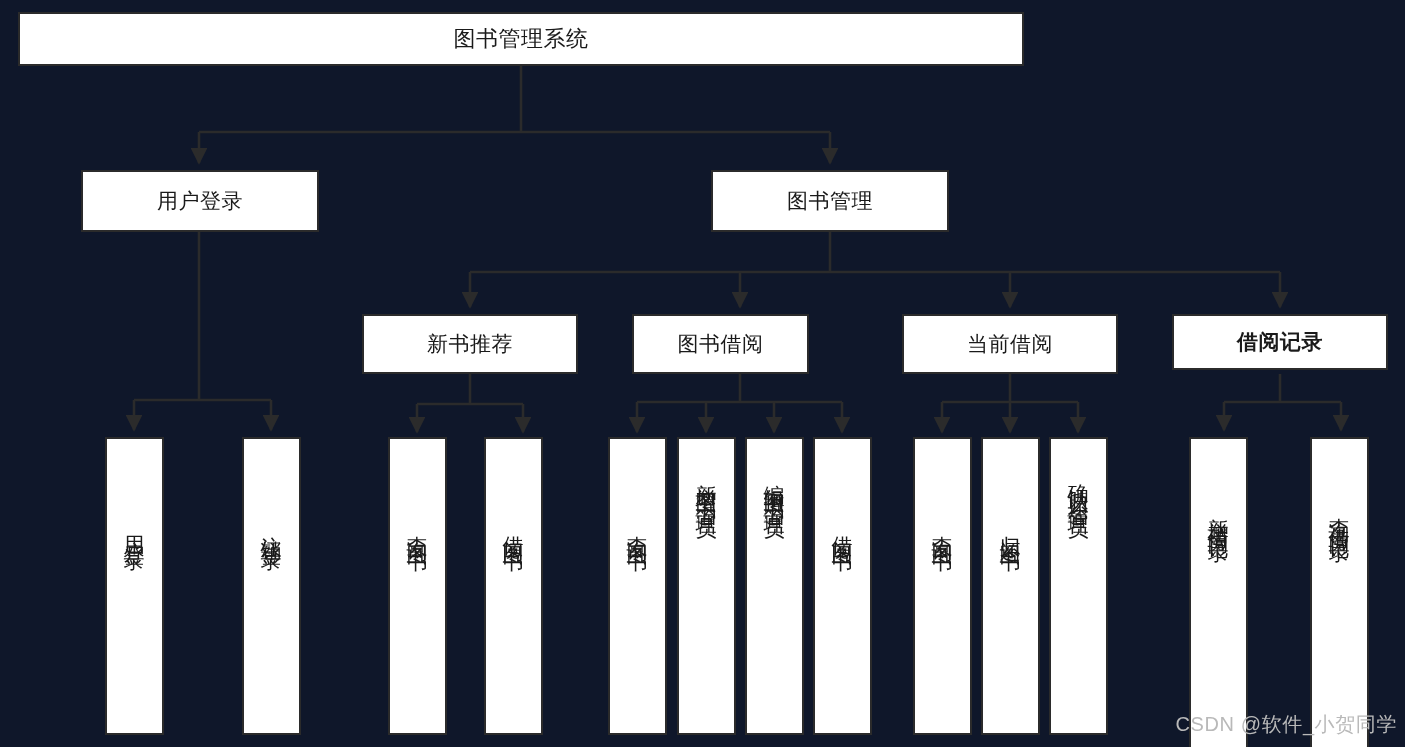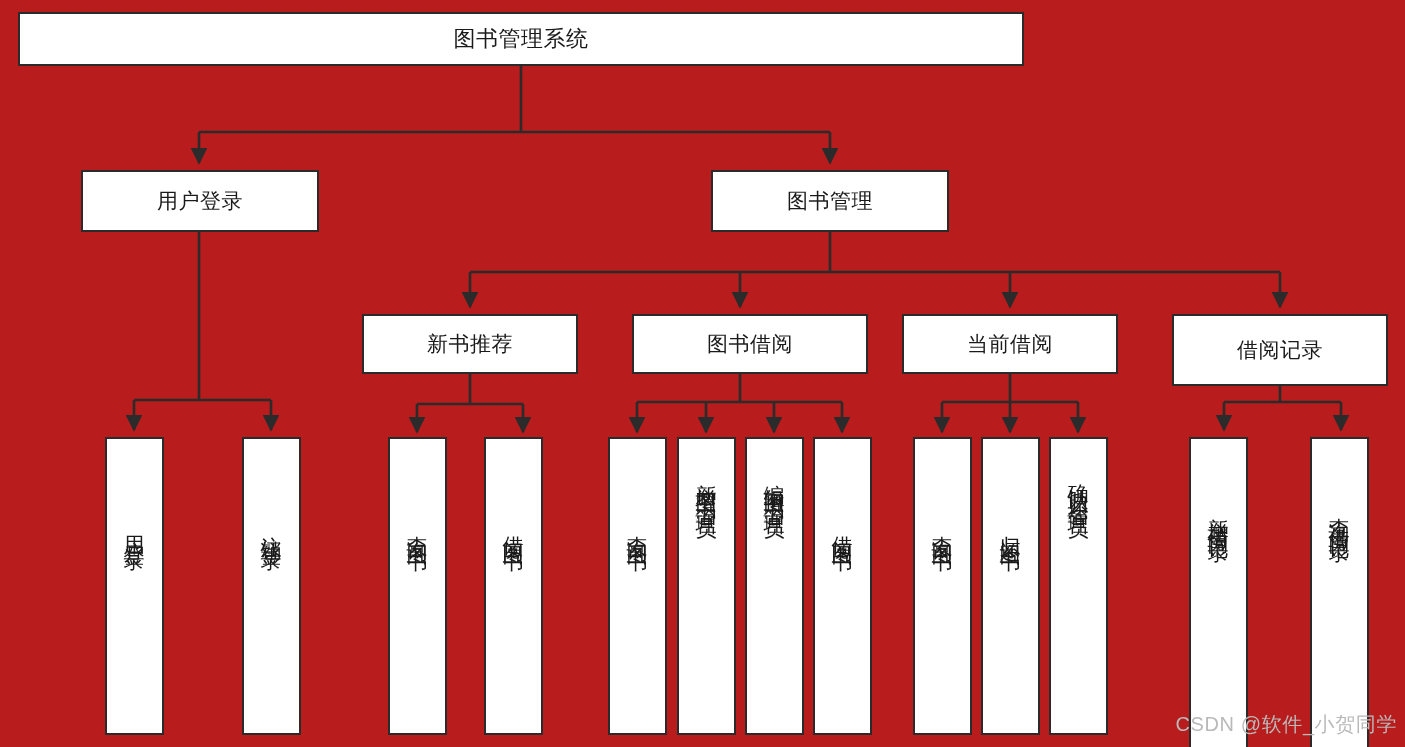--- a/index.html
+++ b/index.html
@@ -8,21 +8,21 @@
     padding: 0;
     background: #ffffff;
   }
   body {
     font-family: "Liberation Sans", "DejaVu Sans", sans-serif;
   }
   #canvas {
     position: relative;
     width: 1405px;
     height: 747px;
-    background: #b91c1c;
+    background: #0f172a;
     overflow: hidden;
   }
   #edges {
     position: absolute;
     left: 0;
     top: 0;
     width: 1405px;
     height: 747px;
     pointer-events: none;
   }
@@ -148,29 +148,29 @@
   </div>
 
   <div class="node horiz" style="left:362px; top:314px; width:216px; height:60px;">
     <span class="label">新书推荐</span>
   </div>
 
   <div class="node horiz" style="left:711px; top:170px; width:238px; height:62px;">
     <span class="label">图书管理</span>
   </div>
 
-  <div class="node horiz" style="left:632px; top:314px; width:236px; height:60px;">
+  <div class="node horiz" style="left:632px; top:314px; width:177px; height:60px;">
     <span class="label">图书借阅</span>
   </div>
 
   <div class="node horiz" style="left:902px; top:314px; width:216px; height:60px;">
     <span class="label">当前借阅</span>
   </div>
 
-  <div class="node horiz" style="left:1172px; top:314px; width:216px; height:72px;">
+  <div class="node horiz" style="left:1172px; top:314px; width:216px; height:56px;font-weight:bold;">
     <span class="label">借阅记录</span>
   </div>
 
   <div class="node vert mid" style="left:105px; top:437px; width:59px; height:298px;">
     <span class="label">用户登录</span>
   </div>
 
   <div class="node vert mid" style="left:242px; top:437px; width:59px; height:298px;">
     <span class="label">注销登录</span>
   </div>

